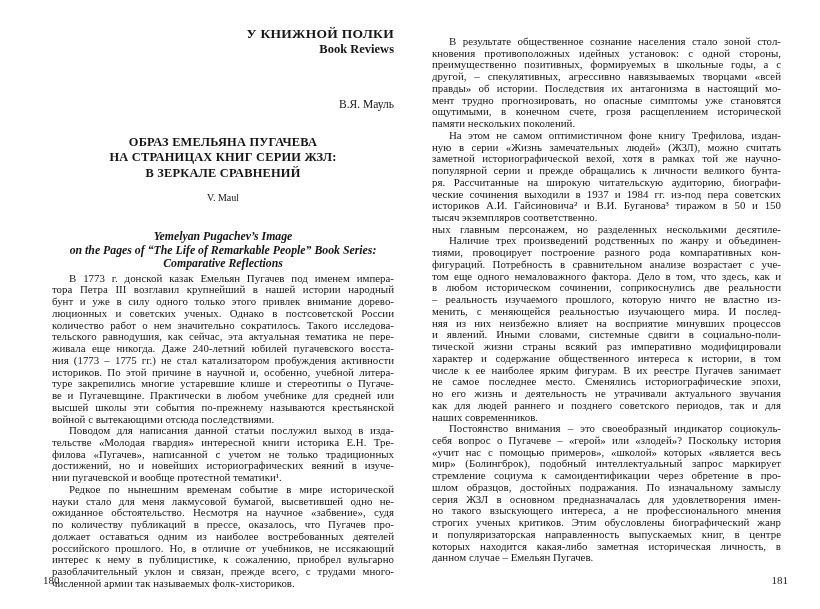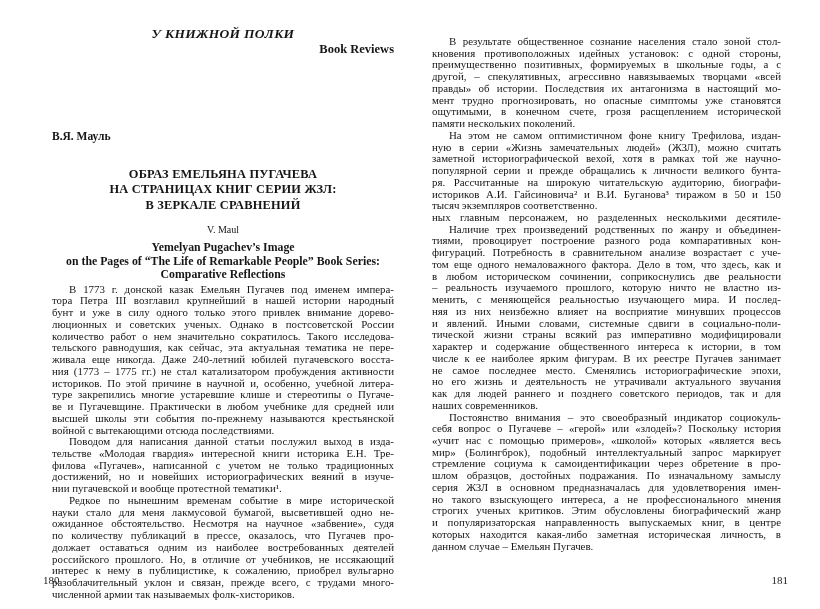--- a/index.html
+++ b/index.html
@@ -10,37 +10,36 @@
     background: #ffffff;
     color: #161616;
     font-family: "Liberation Serif", "DejaVu Serif", serif;
     overflow: hidden;
   }
   .page-col { position: absolute; }
   .left-col  { left: 52px;  top: 24px; width: 342px; }
   .right-col { left: 432px; top: 34px; width: 349px; }
 
   .section-title-ru {
-    text-align: center; font-weight: bold;
+    text-align: right; font-weight: bold;
     font-size: 13.5px; line-height: 16px; letter-spacing: 0.3px;
     margin-top: 2px;
-    font-style: italic;
   }
   .section-title-en {
     text-align: right; font-weight: bold;
     font-size: 12.5px; line-height: 15px;
   }
-  .author-ru { text-align: left; font-size: 11.5px; line-height: 15px; margin-top: 72px; font-weight: bold; }
+  .author-ru { text-align: right; font-size: 11.5px; line-height: 15px; margin-top: 40px; }
   .title-ru  { margin-top: 23px; }
   .title-ru .c-line {
     text-align: center; font-weight: bold;
     font-size: 12.4px; line-height: 15.4px; letter-spacing: 0.2px;
   }
   .author-en { text-align: center; font-size: 10px; line-height: 15px; margin-top: 9px; }
-  .title-en  { margin-top: 4px; }
+  .title-en  { margin-top: 25px; font-style: italic; }
   .title-en .c-line {
     text-align: center; font-weight: bold;
     font-size: 11.8px; line-height: 13.5px;
   }
 
   .body-text { margin-top: 2px; }
   .line {
     font-size: 10.9px;
     line-height: 11.74px;
     white-space: normal;
@@ -126,20 +125,21 @@
           <div class="line">мент трудно прогнозировать, но опасные симптомы уже становятся</div>
           <div class="line">ощутимыми, в конечном счете, грозя расщеплением исторической</div>
           <div class="line para-last">памяти нескольких поколений.</div>
         </div>
         <div class="paragraph">
           <div class="line para-first">На этом не самом оптимистичном фоне книгу Трефилова, издан-</div>
           <div class="line">ную в серии «Жизнь замечательных людей» (ЖЗЛ), можно считать</div>
           <div class="line">заметной историографической вехой, хотя в рамках той же научно-</div>
           <div class="line">популярной серии и прежде обращались к личности великого бунта-</div>
           <div class="line">ря. Рассчитанные на широкую читательскую аудиторию, биографи-</div>
+          <div class="line">ческие сочинения выходили в 1937 и 1984 гг. из-под пера советских</div>
           <div class="line">историков А.И. Гайсиновича² и  В.И. Буганова³ тиражом в 50 и 150</div>
           <div class="line para-last">тысяч экземпляров соответственно.</div>
         </div>
         <div class="paragraph">
           <div class="line">ных главным персонажем, но разделенных несколькими десятиле-</div>
           <div class="line para-first">Наличие трех произведений родственных по жанру и объединен-</div>
           <div class="line">тиями, провоцирует построение разного рода компаративных кон-</div>
           <div class="line">фигураций. Потребность в сравнительном анализе возрастает с уче-</div>
           <div class="line">том еще одного немаловажного фактора. Дело в том, что здесь, как и</div>
           <div class="line">в любом историческом сочинении, соприкоснулись две реальности</div>

